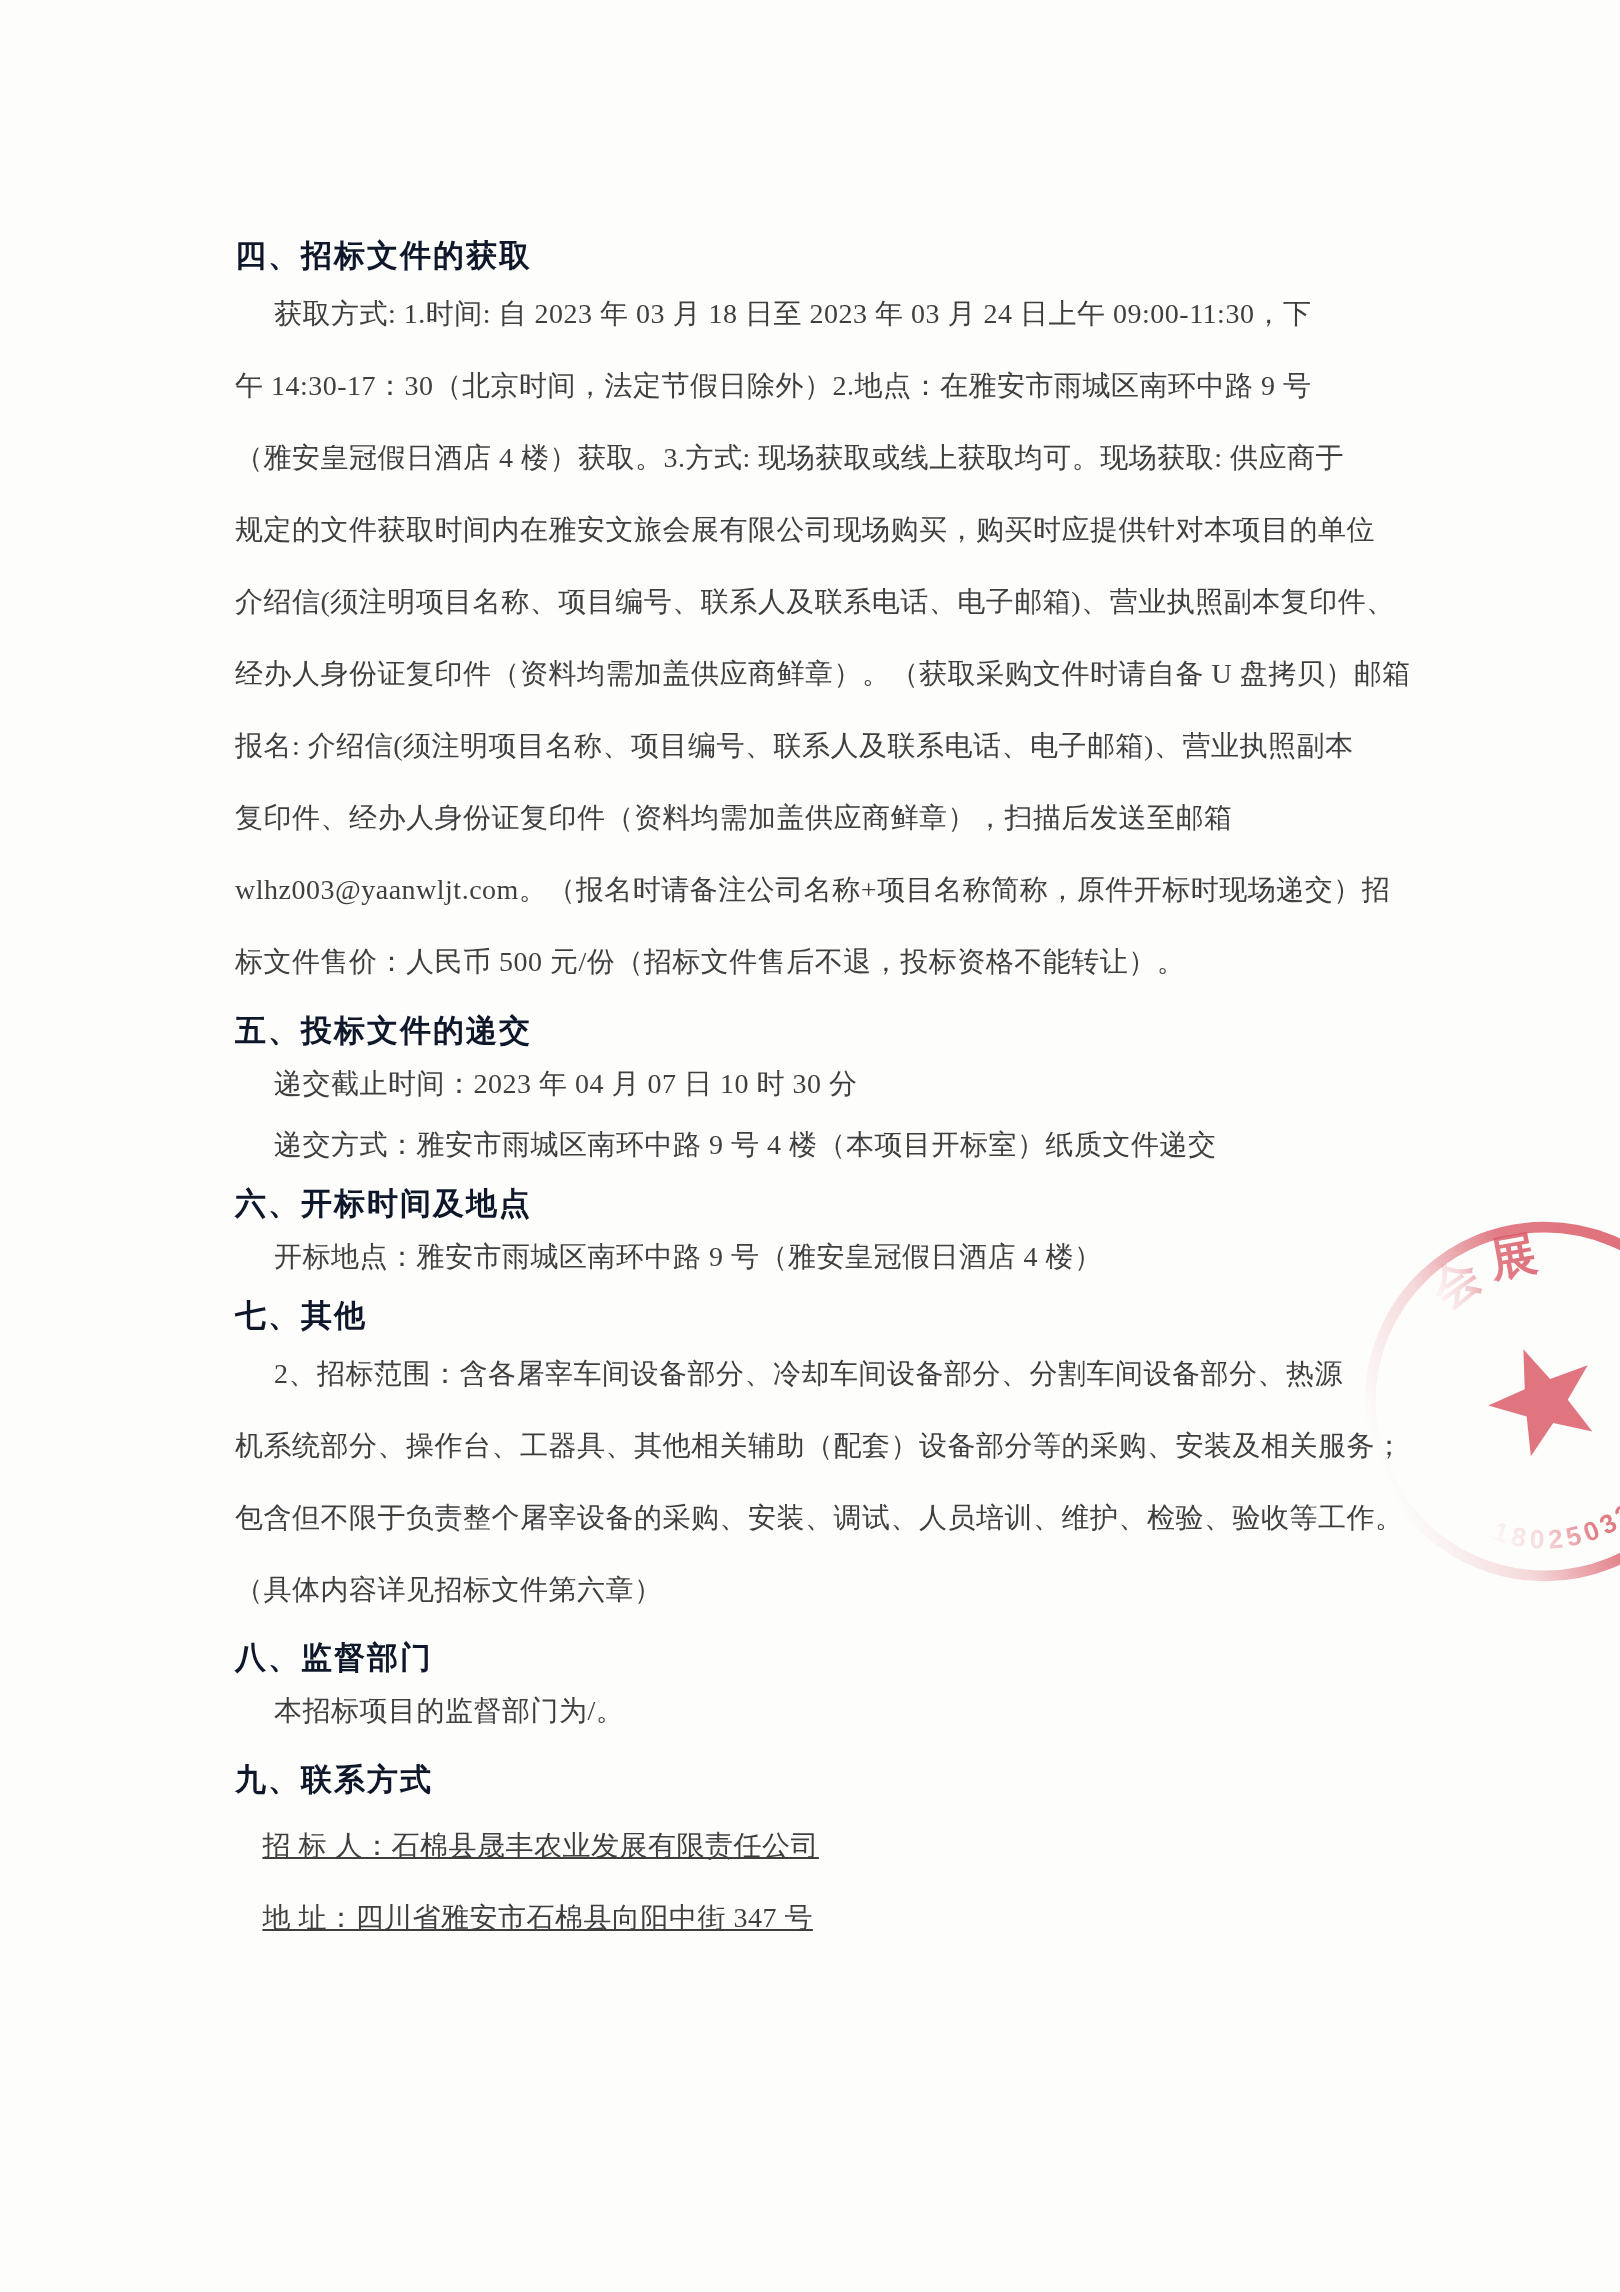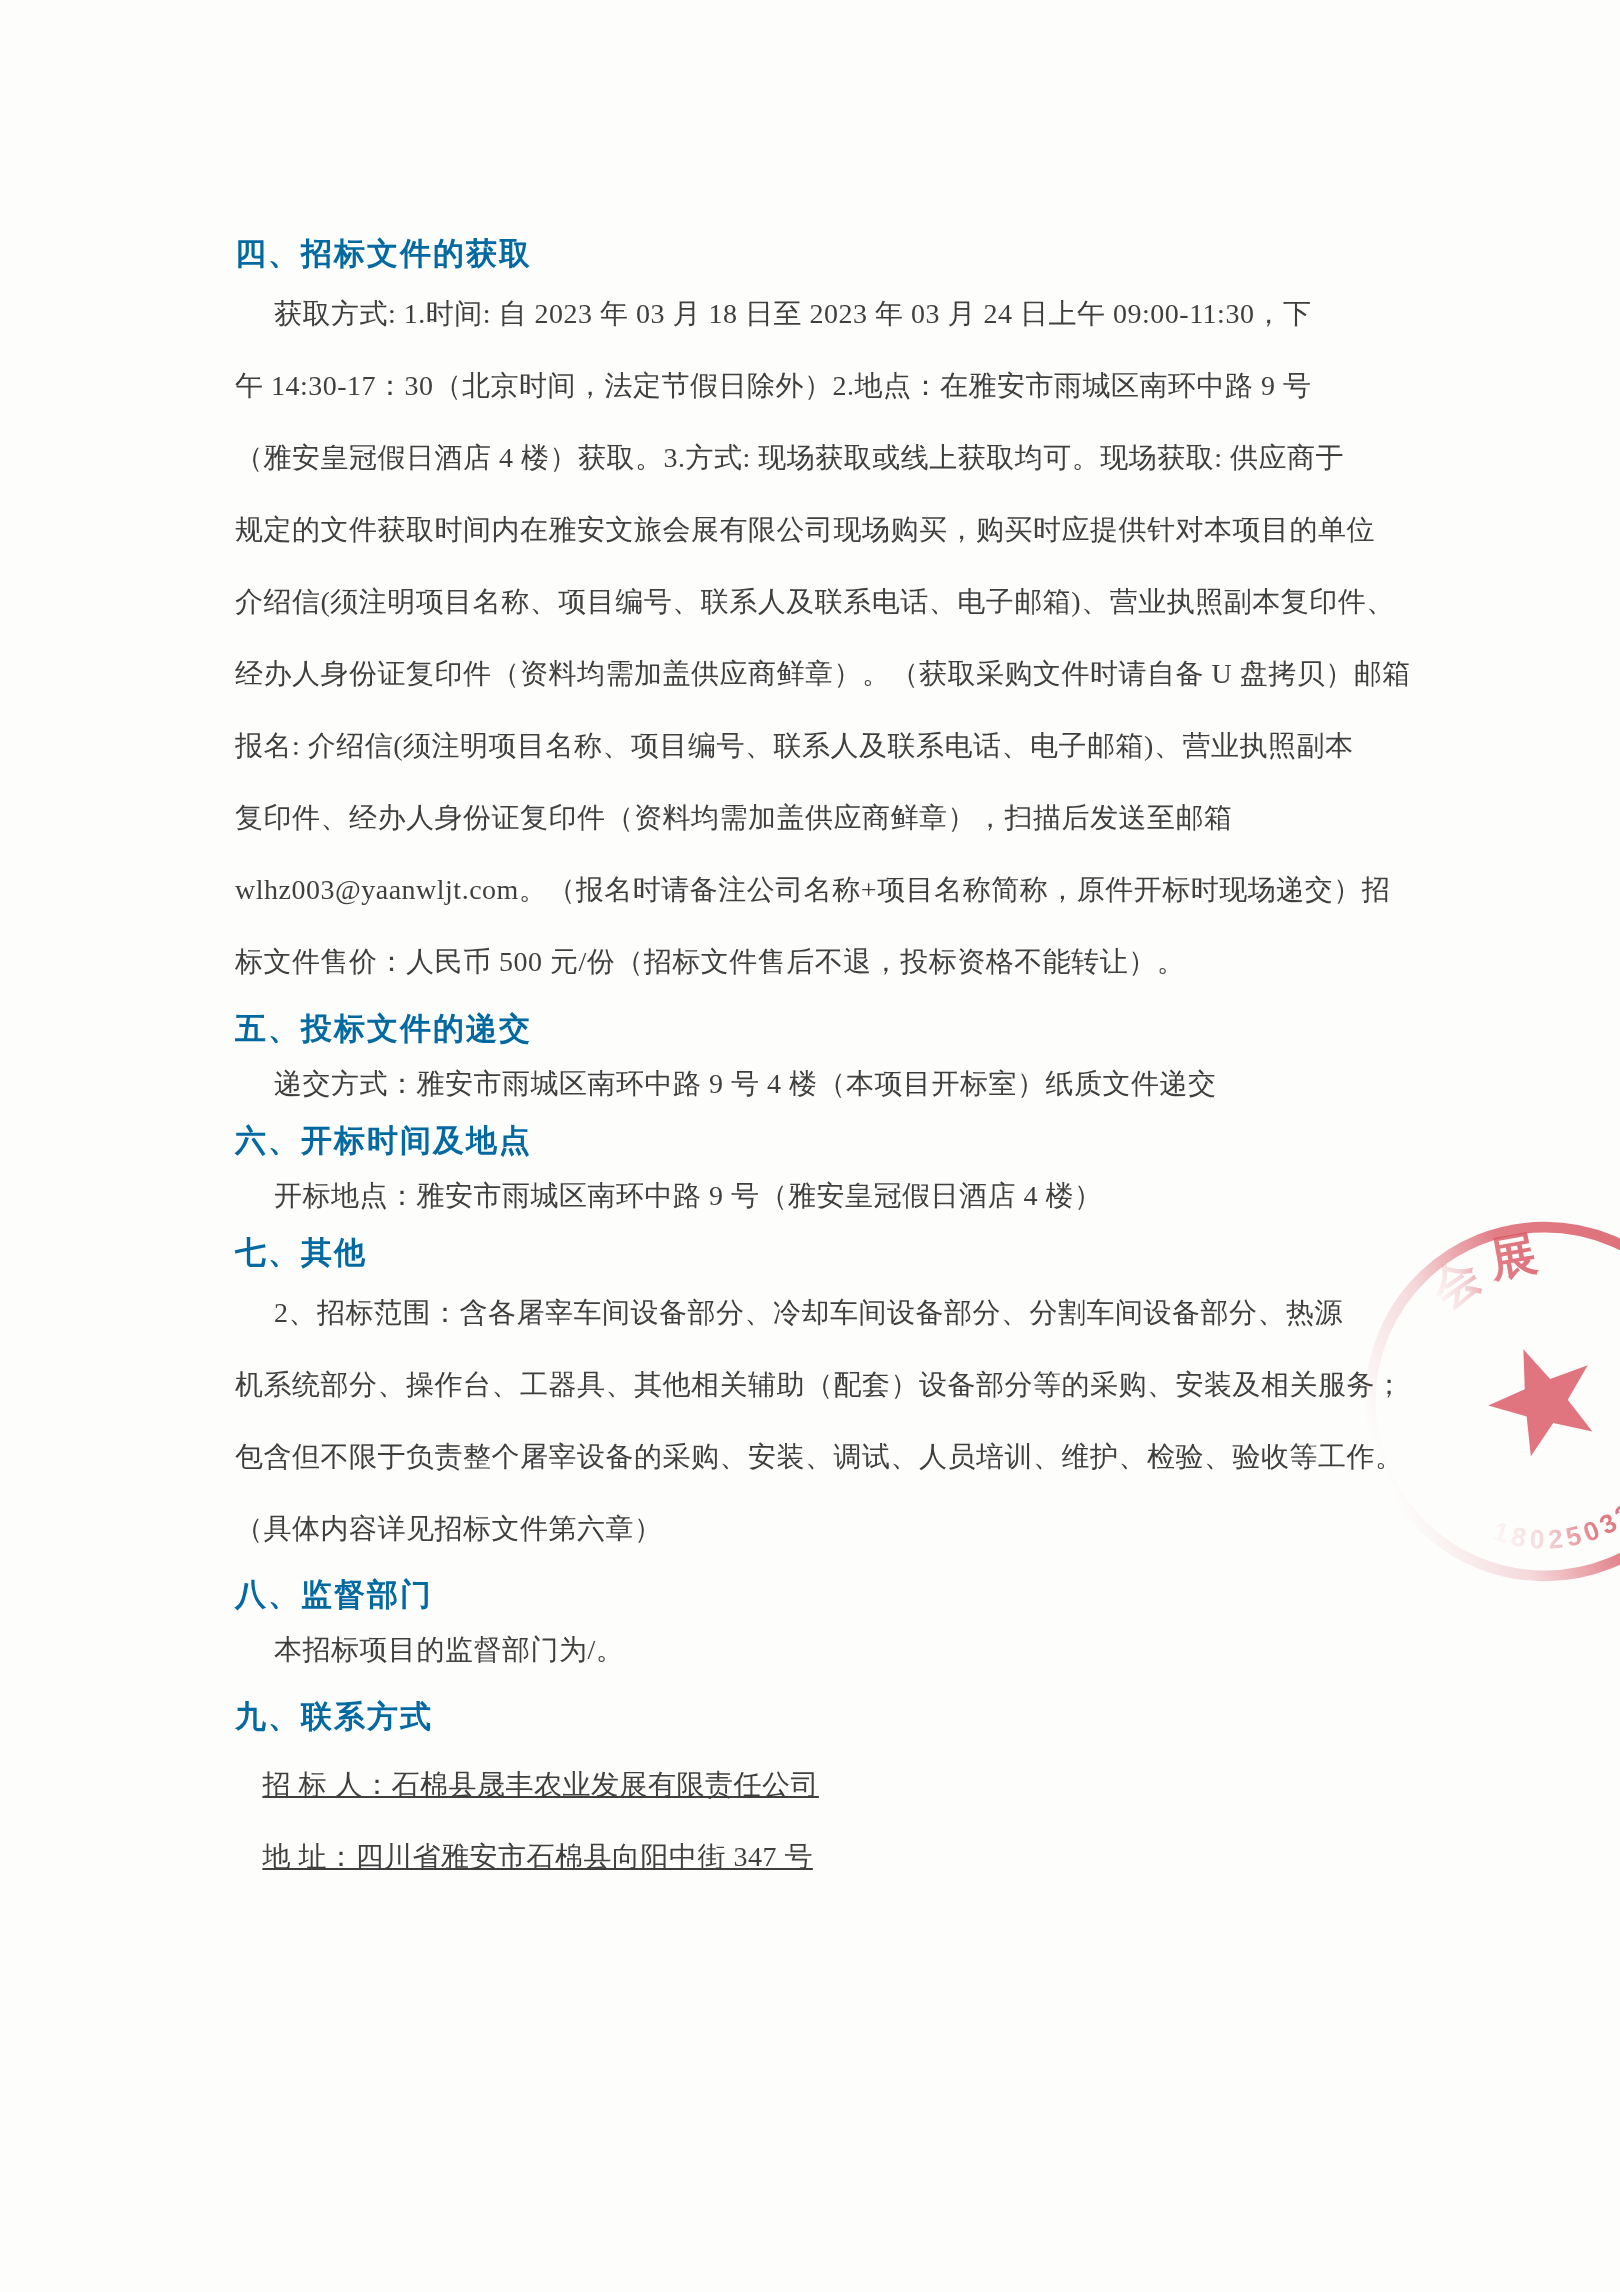--- a/index.html
+++ b/index.html
@@ -11,25 +11,25 @@
     overflow:hidden;
     font-family:"Liberation Serif","DejaVu Serif",serif;
     color:#3f3f3f;
   }
   .content{
     position:absolute;
     left:235px;right:157px;top:233px;
   }
   h2{
     margin:0;
-    font-family:Liberation Mono, monospace;
+    font-family:Liberation Serif, serif;
     font-weight:700;
     font-size:31px;
     line-height:45px;
-    color:#0369a1;
+    color:#0f172a;
     letter-spacing:2px;
   }
   .sec{margin:0;}
   .para{
     margin:0;
     font-size:28px;
     line-height:72px;
     white-space:pre-line;
     text-indent:39px;
     letter-spacing:0.5px;
@@ -69,20 +69,21 @@
 介绍信(须注明项目名称、项目编号、联系人及联系电话、电子邮箱)、营业执照副本复印件、
 经办人身份证复印件（资料均需加盖供应商鲜章）。（获取采购文件时请自备 U 盘拷贝）邮箱
 报名: 介绍信(须注明项目名称、项目编号、联系人及联系电话、电子邮箱)、营业执照副本
 复印件、经办人身份证复印件（资料均需加盖供应商鲜章），扫描后发送至邮箱
 wlhz003@yaanwljt.com。（报名时请备注公司名称+项目名称简称，原件开标时现场递交）招
 标文件售价：人民币 500 元/份（招标文件售后不退，投标资格不能转让）。</div>
     </div>
 
     <div class="sec">
       <h2 class="mt10">五、投标文件的递交</h2>
+      <div class="para tight">递交截止时间：2023 年 04 月 07 日 10 时 30 分</div>
       <div class="para tight">递交方式：雅安市雨城区南环中路 9 号 4 楼（本项目开标室）纸质文件递交</div>
     </div>
 
     <div class="sec">
       <h2 class="mt6">六、开标时间及地点</h2>
       <div class="para tight">开标地点：雅安市雨城区南环中路 9 号（雅安皇冠假日酒店 4 楼）</div>
     </div>
 
     <div class="sec">
       <h2 class="mt6">七、其他</h2>

